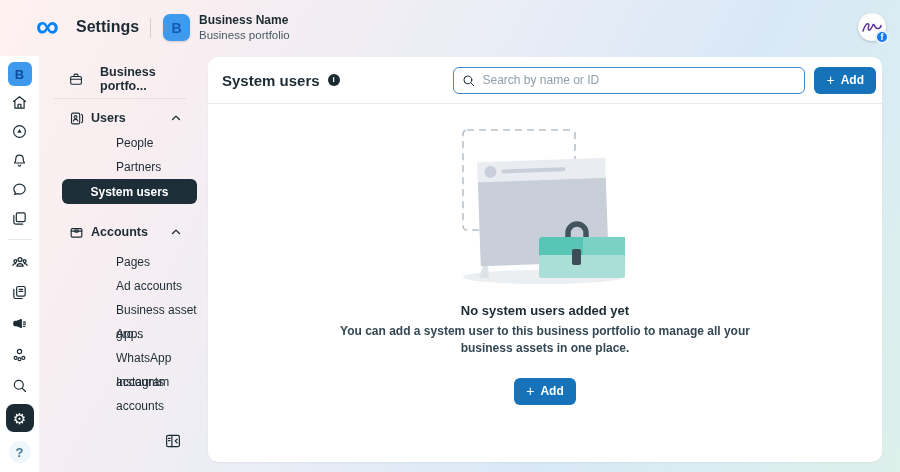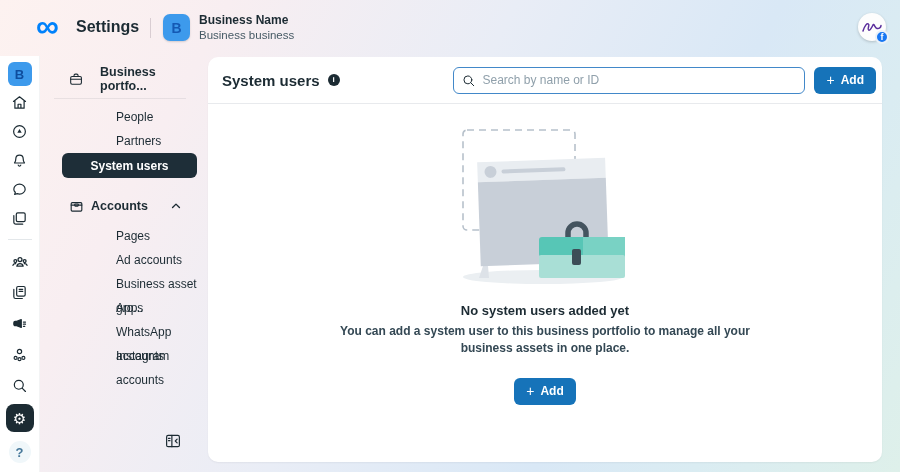--- a/index.html
+++ b/index.html
@@ -84,21 +84,21 @@
 
 <div class="page">
 
   <div class="header">
     <span class="meta-logo">∞</span>
     <span class="app-title">Settings</span>
     <span class="hdiv"></span>
     <span class="biz-badge">B</span>
     <div class="biz-names">
       <div class="biz-name">Business Name</div>
-      <div class="biz-sub">Business business</div>
+      <div class="biz-sub">Business portfolio</div>
     </div>
     <div class="avatar-wrap">
       <div class="avatar">
         <svg width="22" height="14" viewBox="0 0 22 14">
           <path d="M2 11c2-6 4-8 5.5-7S6 9 7.5 10s3.5-3 4.5-5 2 3 4 3.5 4-1 4-3" stroke="#5a2d9c" stroke-width="1.5" fill="none" stroke-linecap="round"></path>
         </svg>
       </div>
       <span class="fb-badge">f</span>
     </div>
   </div>
@@ -175,20 +175,33 @@
   <div class="sidebar">
     <div class="side-root">
       <svg width="17" height="17" viewBox="0 0 24 24">
           <rect x="4" y="7.5" width="16" height="11.5" rx="2"></rect>
           <path d="M9 7.5V6a2 2 0 0 1 2-2h2a2 2 0 0 1 2 2v1.5M4 11.5h16"></path>
         </svg>
       <span>Business portfo...</span>
     </div>
     <div class="side-sep"></div>
 
+    <div class="side-head">
+      <svg width="17" height="17" viewBox="0 0 24 24">
+          <rect x="5" y="4.5" width="11.5" height="15" rx="2"></rect>
+          <circle cx="10.7" cy="10" r="2"></circle>
+          <path d="M7.6 15.8a3.2 3.2 0 0 1 6.3 0M19 6a2.3 2.3 0 0 1 1.5 2.2v7.6A2.3 2.3 0 0 1 19 18"></path>
+        </svg>
+      <span>Users</span>
+      <span class="chev">
+        <svg width="12" height="12" viewBox="0 0 14 14">
+            <path d="M3 8.8L7 4.8l4 4"></path>
+          </svg>
+      </span>
+    </div>
     <div class="side-item">People</div>
     <div class="side-item">Partners</div>
     <div class="side-pill">System users</div>
 
     <div class="side-head accounts-gap">
       <svg width="17" height="17" viewBox="0 0 24 24">
           <rect x="4.5" y="6.5" width="15" height="12" rx="1.5"></rect>
           <path d="M4.5 10h15"></path>
           <rect x="9.5" y="8.5" width="5" height="3" rx="0.8"></rect>
         </svg>

